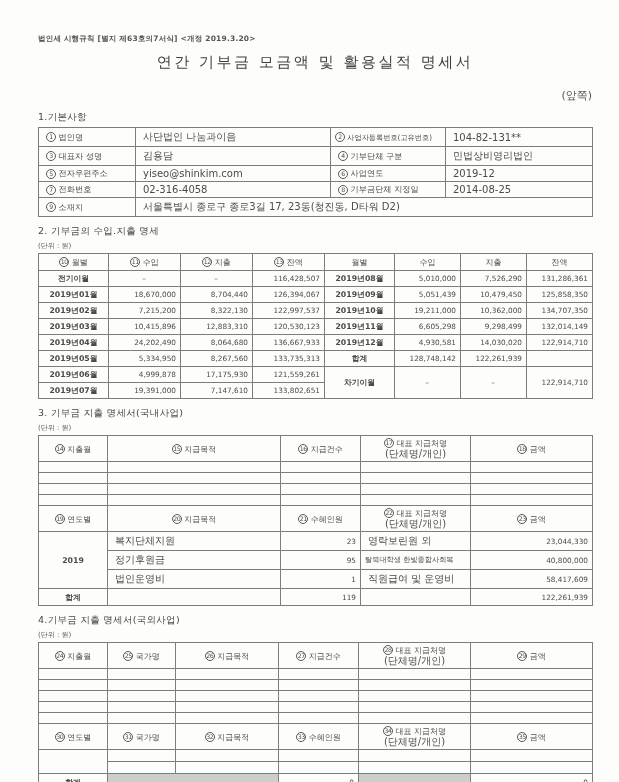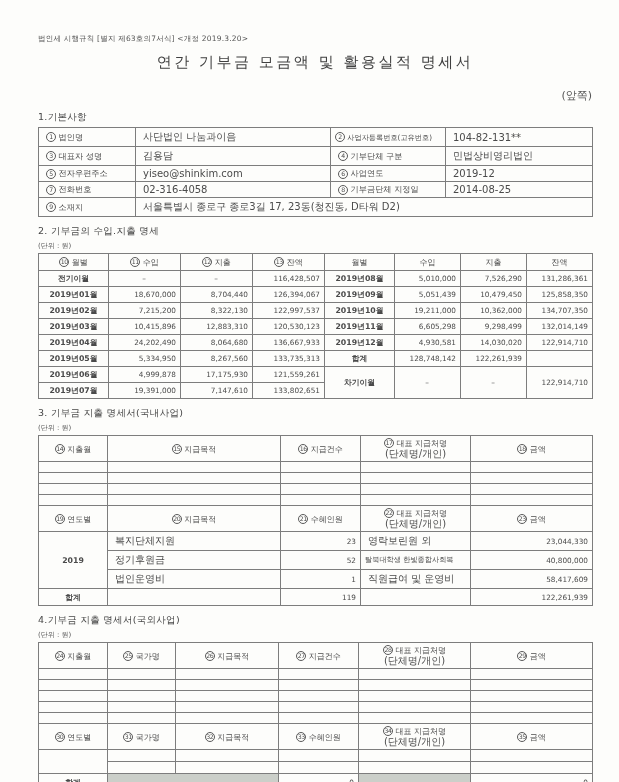--- a/index.html
+++ b/index.html
@@ -5,21 +5,21 @@
   * { margin:0; padding:0; box-sizing:border-box; }
   html,body { background:#ffffff; }
   body {
     width:619px; height:782px;
     font-family:"DejaVu Sans","Liberation Sans",sans-serif;
     color:#4a4a4a;
     background:#fdfdfb;
     padding:34px 27px 10px 38px;
     overflow:hidden;
   }
-  .note { font-size:7.5px; color:#555; letter-spacing:0.2px; }
+  .note { font-size:7.5px; color:#555; letter-spacing:0.2px;font-weight:bold; }
   .title { text-align:center; font-size:15px; color:#404040; letter-spacing:2.5px; margin-top:9px; }
   .side { text-align:right; font-size:11px; color:#555; margin-top:16px; }
   .sec-head { font-size:9.5px; color:#474747; margin-top:8px; margin-bottom:3px; letter-spacing:0.3px; }
   .unit { font-size:7px; color:#555; margin-bottom:2px; }
   table { border-collapse:collapse; table-layout:fixed; width:554px; }
   td { border:1px solid #7d7d7d; font-size:8px; color:#4a4a4a; padding:2px 3px; overflow:hidden; white-space:nowrap; }
   .t-outer { border:1.4px solid #555; }
   .lbl { text-align:left; padding-left:7px; font-size:8.2px; height:15px; }
   .val { text-align:left; padding-left:7px; font-size:10px; }
   .small { font-size:7.2px; padding-left:4px; }
@@ -246,21 +246,21 @@
   </tr>
   <tr class="data-r">
     <td class="mon" rowspan="3">2019</td>
     <td class="val">복지단체지원</td>
     <td class="num">23</td>
     <td class="val">영락보린원 외</td>
     <td class="num">23,044,330</td>
   </tr>
   <tr class="data-r">
     <td class="val">정기후원금</td>
-    <td class="num">52</td>
+    <td class="num">95</td>
     <td class="val small">탈북대학생 한빛종합사회복</td>
     <td class="num">40,800,000</td>
   </tr>
   <tr class="data-r">
     <td class="val">법인운영비</td>
     <td class="num">1</td>
     <td class="val">직원급여 및 운영비</td>
     <td class="num">58,417,609</td>
   </tr>
   <tr class="tot">

